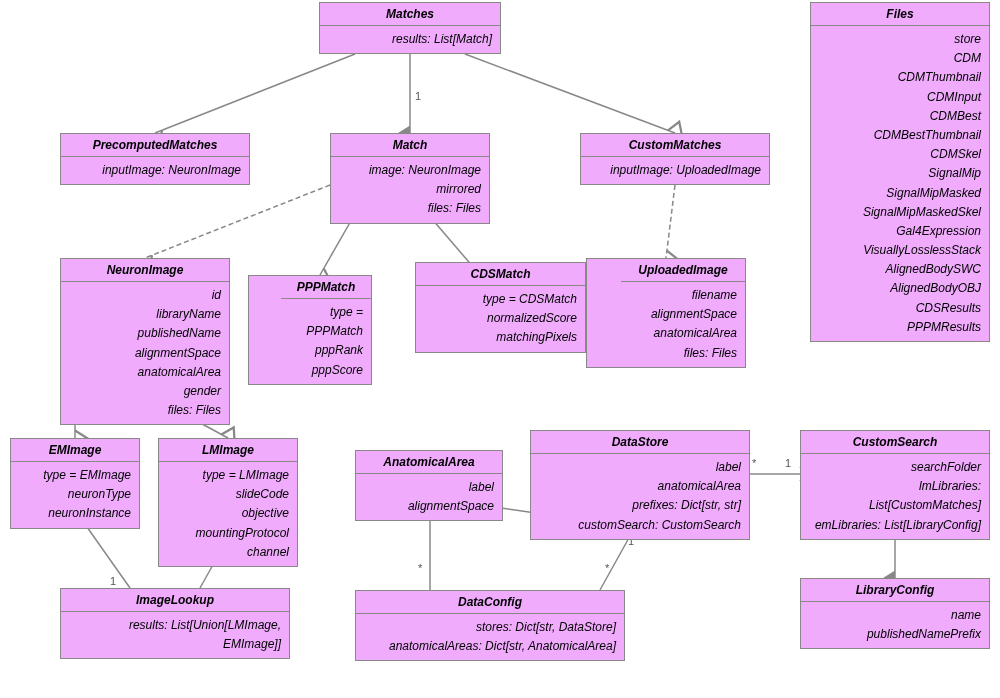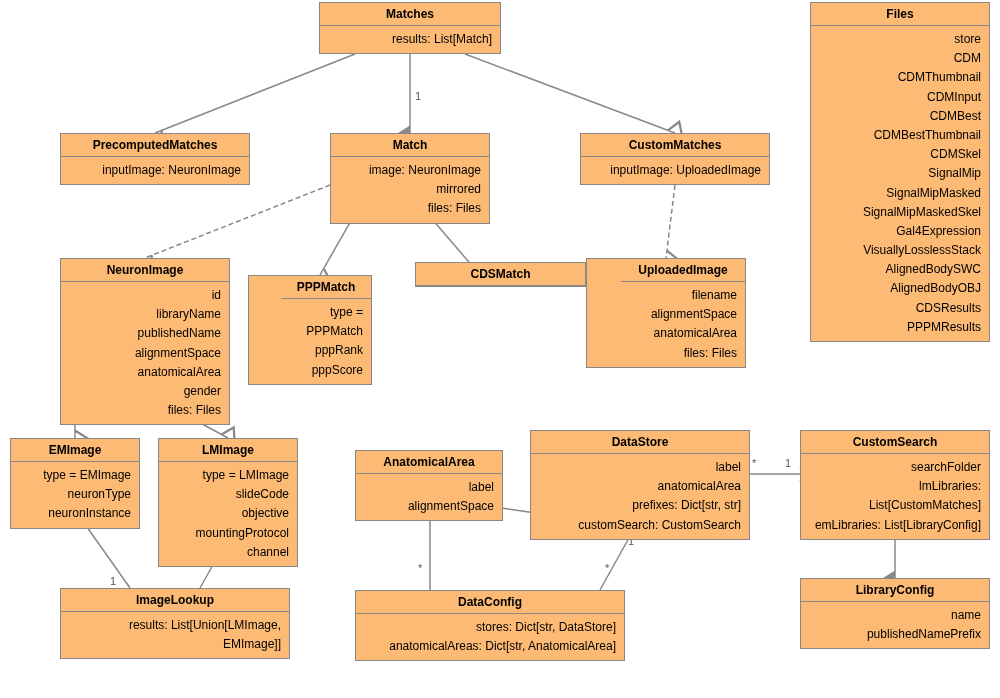--- a/index.html
+++ b/index.html
@@ -13,21 +13,22 @@
       position: relative;
     }
     .diagram-container {
       position: relative;
       width: 1000px;
       height: 698px;
     }
     .uml-box {
       position: absolute;
       border: 1.5px solid #888;
-      background: #fdba74;
+      background: #f0abfc;
+      font-style: italic;
     }
     .uml-box-title {
       font-weight: bold;
       text-align: center;
       padding: 4px 8px;
       border-bottom: 1.5px solid #888;
     }
     .uml-box-body {
       padding: 4px 8px;
       line-height: 1.6;
@@ -202,20 +203,25 @@
     <div class="uml-box-title">PPPMatch</div>
     <div class="uml-box-body">
       <div>type = PPPMatch</div>
       <div>pppRank</div>
       <div>pppScore</div>
     </div>
   </div>
 
   <div class="uml-box" style="left:415px; top:262px; width:171px;">
     <div class="uml-box-title">CDSMatch</div>
+    <div class="uml-box-body">
+      <div>type = CDSMatch</div>
+      <div>normalizedScore</div>
+      <div>matchingPixels</div>
+    </div>
   </div>
 
   <div class="uml-box" style="left:586px; top:258px; width:160px;padding-left:34px;">
     <div class="uml-box-title">UploadedImage</div>
     <div class="uml-box-body">
       <div>filename</div>
       <div>alignmentSpace</div>
       <div>anatomicalArea</div>
       <div>files: Files</div>
     </div>

